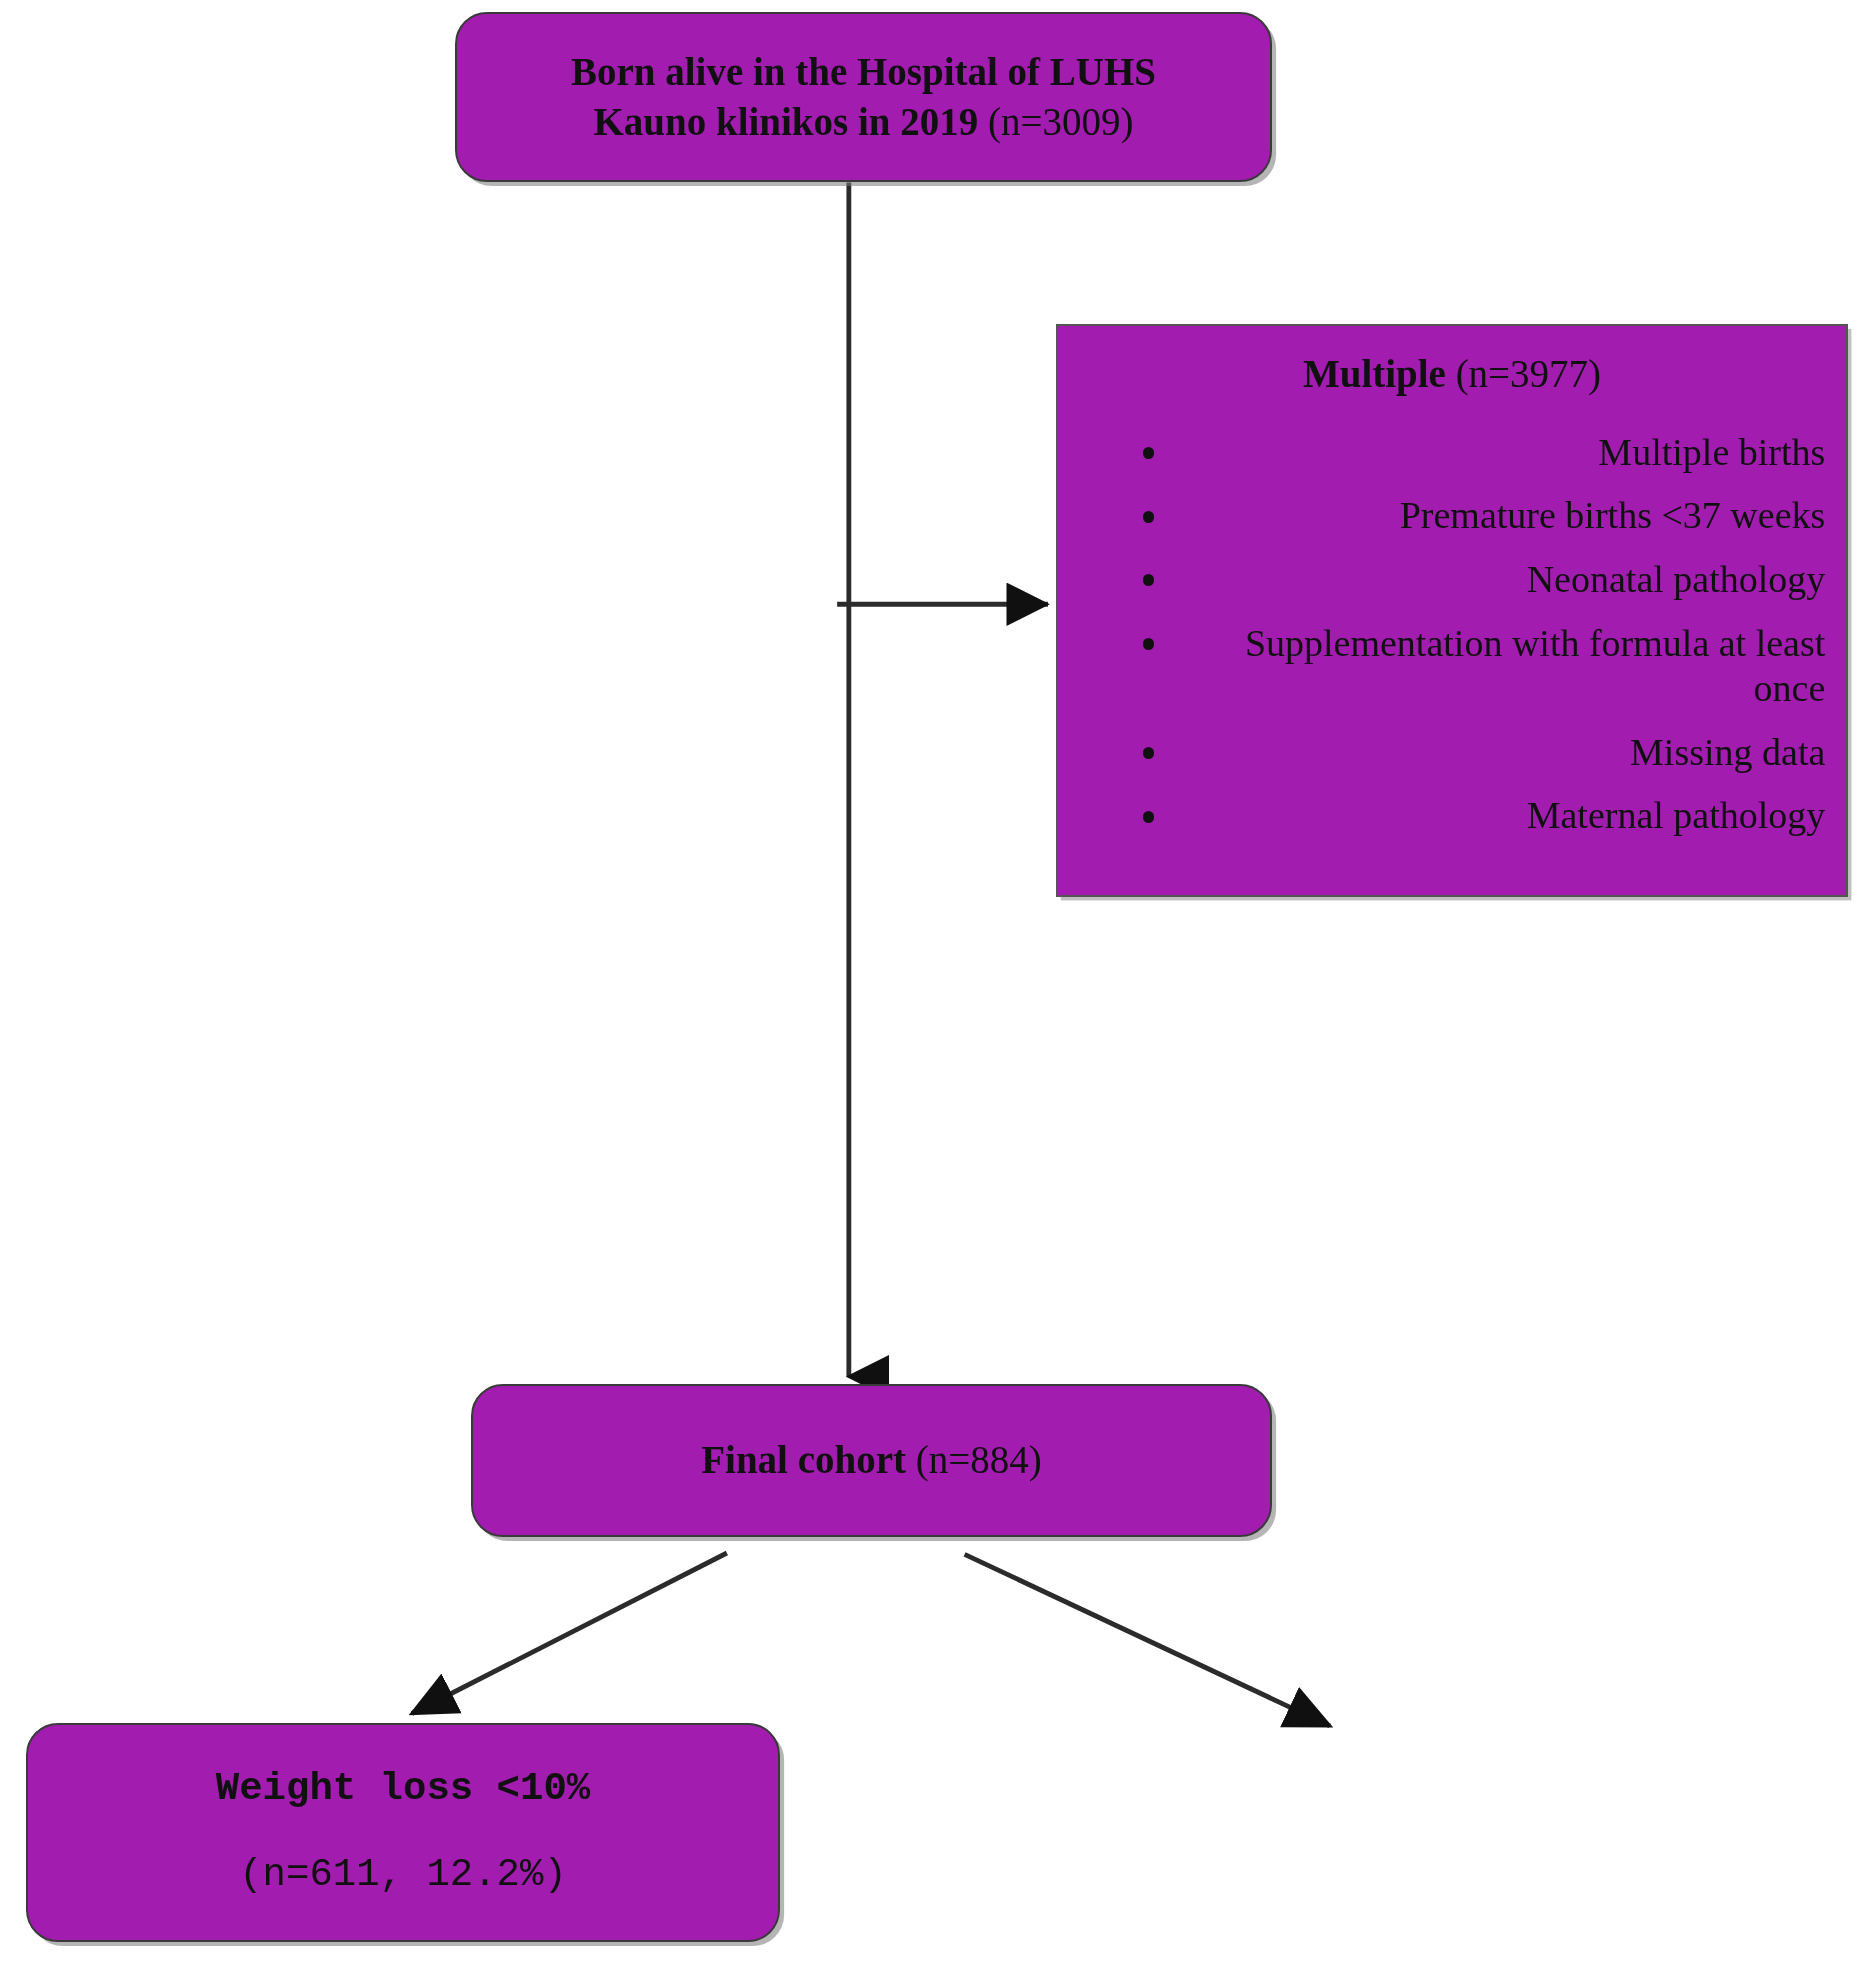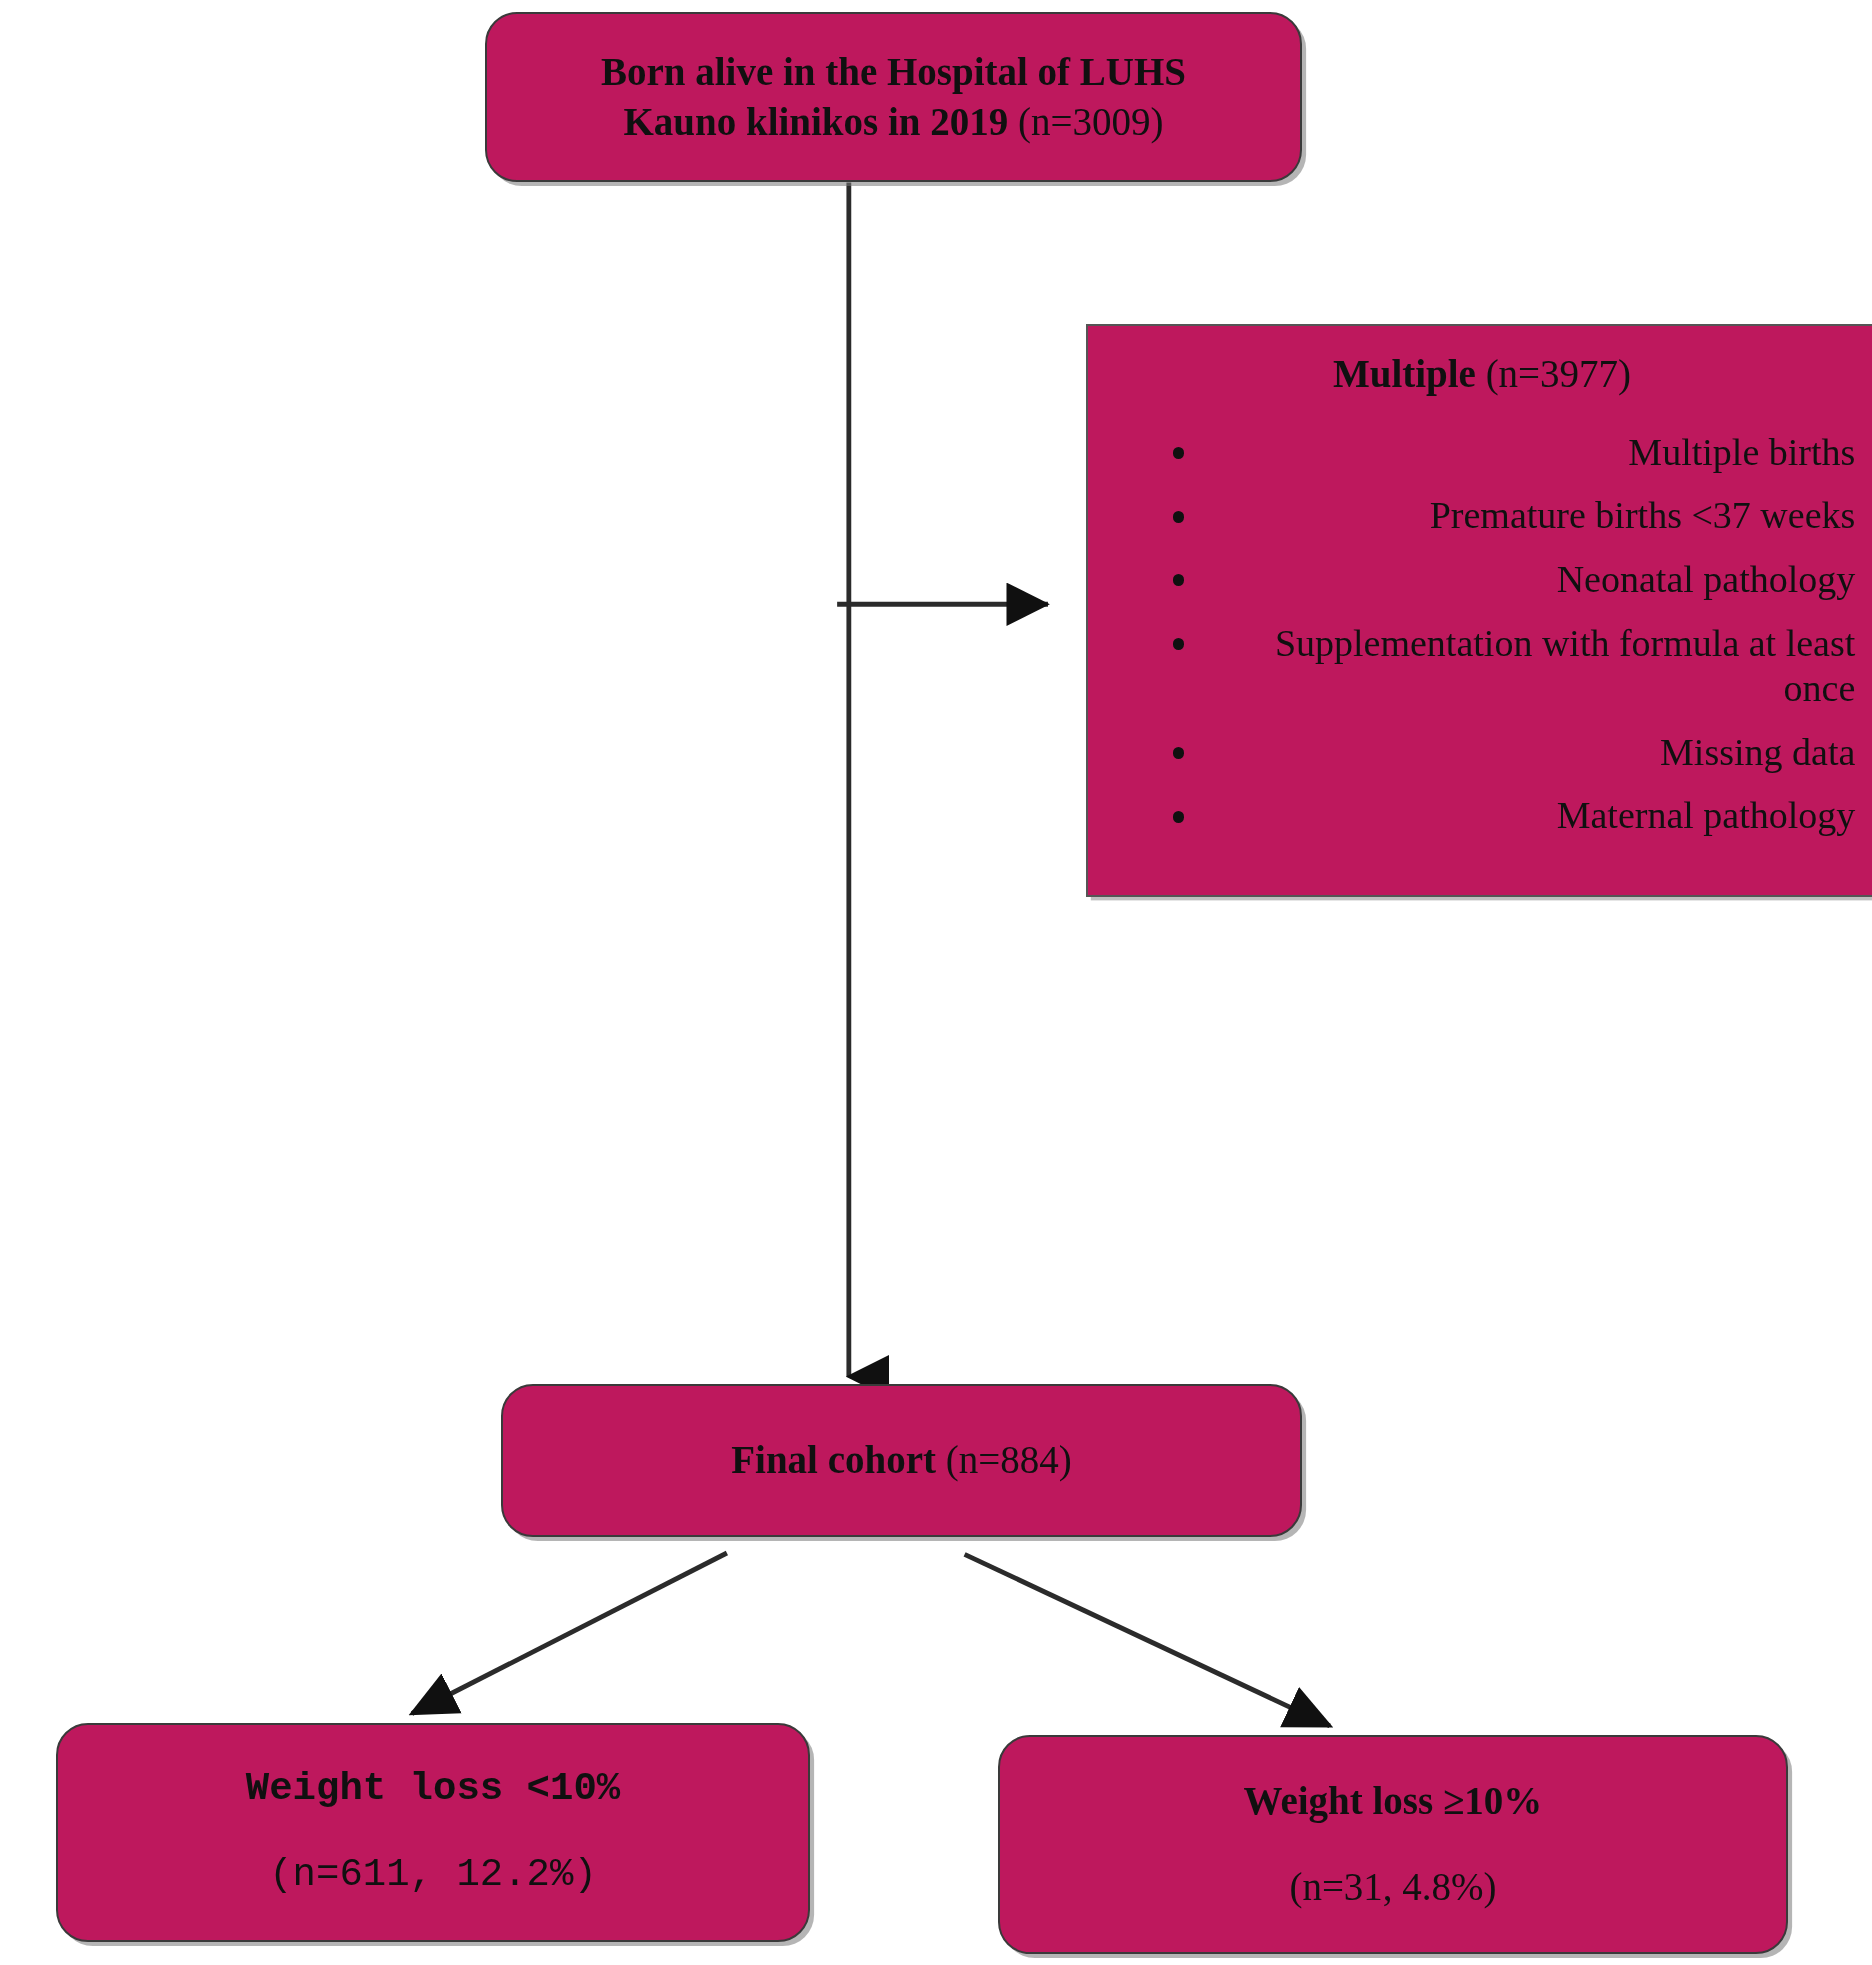--- a/index.html
+++ b/index.html
@@ -14,28 +14,27 @@
     background: #ffffff;
     font-family: "Liberation Serif", "DejaVu Serif", serif;
     color: #101010;
     overflow: hidden;
   }
 
   
   .node {
     position: absolute;
     box-sizing: border-box;
-    background: #be185d;
+    background: #a21caf;
     border: 2.8px solid #3a3a3a;
     display: flex;
     flex-direction: column;
     align-items: center;
     justify-content: center;
     text-align: center;
-    margin-left: 30px;
   }
   .node.rounded {
     border-radius: 32px;
     box-shadow: 4.8px 4.8px 0 -0.7px rgba(120,120,120,0.55);
   }
   .node.squared {
     border-radius: 0;
     border-color: #555555;
     box-shadow: 4.1px 4.1px 0 -0.7px rgba(130,130,130,0.5);
     align-items: stretch;
@@ -188,20 +187,15 @@
   <div class="node rounded" id="box-final">
     <span class="line"><span class="bold">Final cohort</span><span> (n=884)</span></span>
   </div>
 
   <div class="node rounded" id="box-wl-low">
     <span class="line bold">Weight loss &lt;10%</span>
     <span class="spacer"></span>
     <span class="line">(n=611, 12.2%)</span>
   </div>
 
-  <div class="node rounded" id="box-wl-high">
-    <span class="line bold">Weight loss ≥10%</span>
-    <span class="spacer"></span>
-    <span class="line">(n=31, 4.8%)</span>
-  </div>
 
 </div>
 
 
 </body></html>

